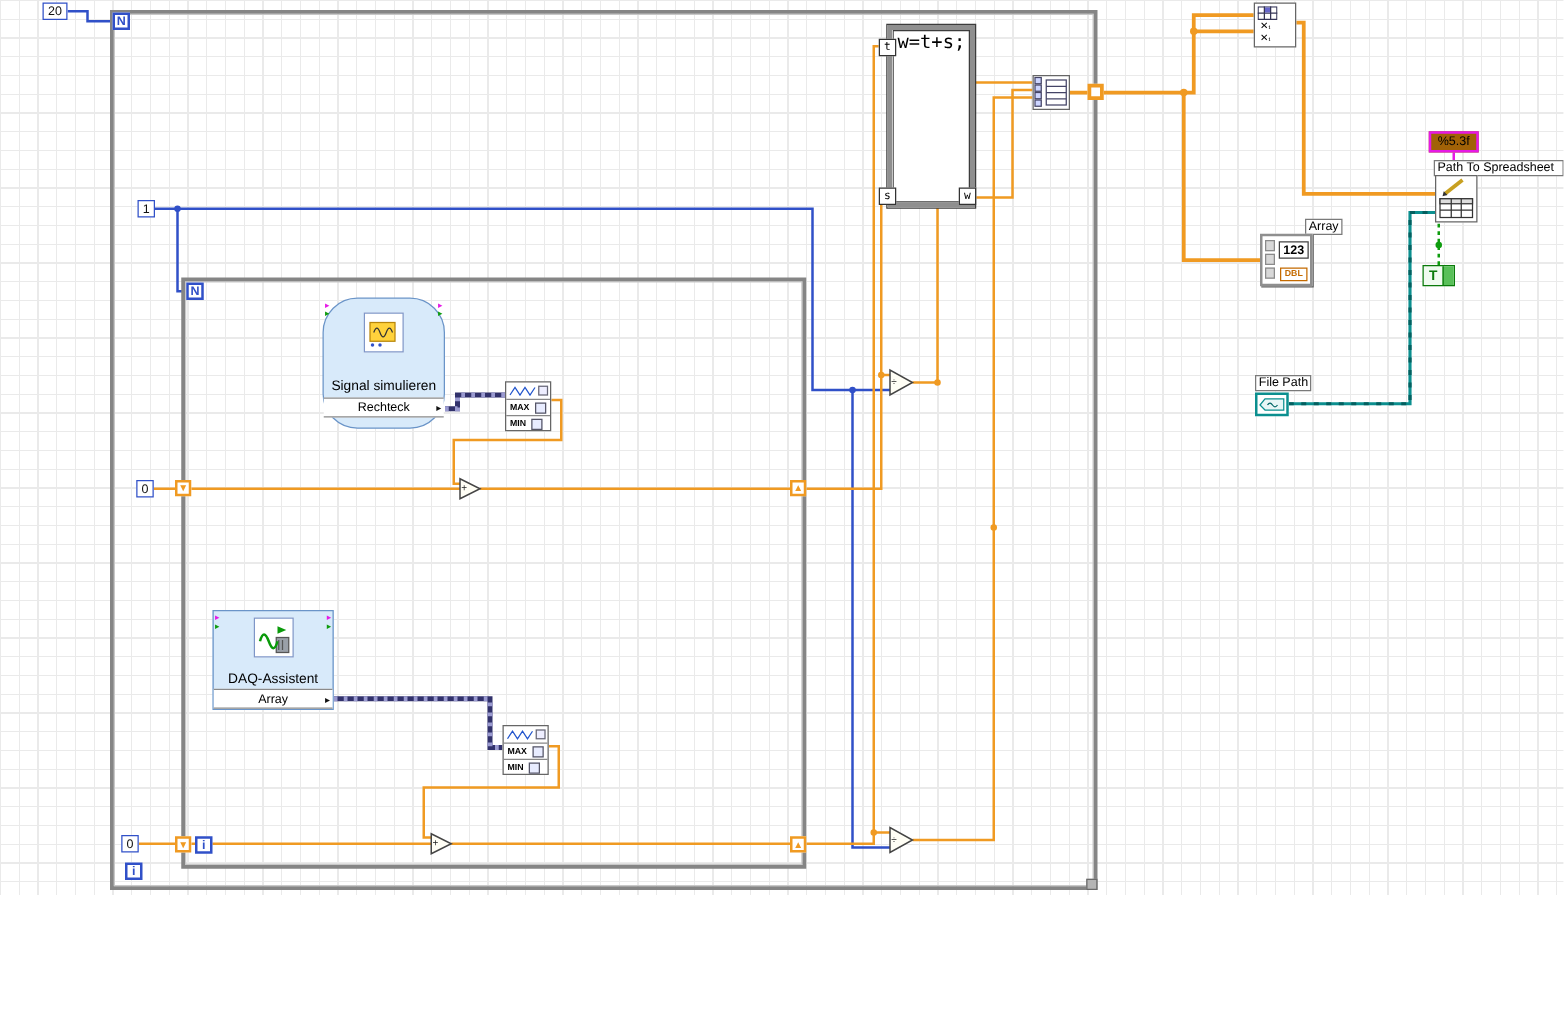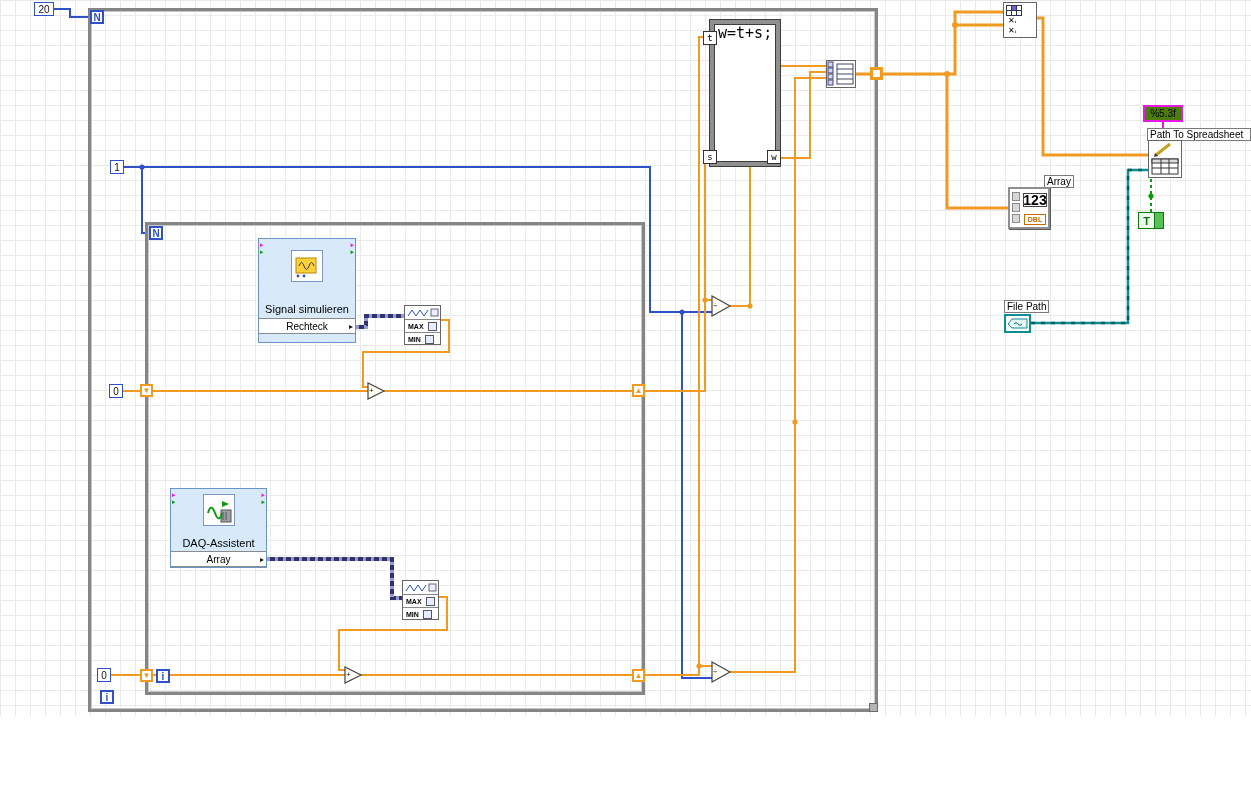--- a/index.html
+++ b/index.html
@@ -28,23 +28,23 @@
           display:flex;align-items:center;padding-left:3px;box-sizing:border-box;}
   .mini-ic{width:7px;height:7px;border:1px solid #556;background:#e8ecff;margin-left:4px;}
   .formula{background:#fff;border:4px solid #8f8f8f;box-shadow:0 0 0 1px #3c3c3c, inset 0 0 0 1px #3c3c3c;}
   .fexpr{font-family:"DejaVu Sans Mono",monospace;font-size:15px;}
   .fterm{border:1px solid #333;background:#fff;font-family:"DejaVu Sans Mono",monospace;font-size:9px;}
   .lbl{background:#fff;border:1px solid #7a7a7a;font-size:10px;padding:0 2px;white-space:nowrap;
        overflow:hidden;display:flex;align-items:center;}
   .nodebox{background:#fff;border:1px solid #666;}
   .arrind{background:#fff;border:2px solid #8f8f8f;box-shadow:1px 1px 0 #5a5a5a;}
   .cell{background:#d8d8d8;border:1px solid #8a8a8a;}
-  .digits{border:1px solid #444;font-size:14px;font-weight:bold;}
+  .digits{border:1px solid #444;font-size:10px;font-weight:bold;}
   .dbl{border:1px solid #c46a00;color:#c46a00;font-size:7px;font-weight:bold;}
-  .fmt{border:2px solid var(--pink);background:#4d7c0f;font-size:10px;}
+  .fmt{border:2px solid var(--pink);background:#a16207;font-size:10px;}
   .pathctl{border:2px solid var(--teal);background:#fff;}
   .boolT{border:1px solid #0a7a0a;background:#effbef;display:flex;}
   .boolT .tv{flex:1;display:flex;align-items:center;justify-content:center;
              font-size:11px;font-weight:bold;color:#0a7a0a;}
   .boolT .sl{width:8px;background:#59c059;border-left:1px solid #0a7a0a;}
   .tri-glyph{font-size:8px;line-height:9px;color:#222;}
   .idxrow{font-size:8px;line-height:10px;font-family:"DejaVu Serif",serif;}
 </style>
 </head>
 <body>
@@ -137,21 +137,21 @@
   <div class="abs const c" style="left:110px;top:160px;width:14px;height:14px;">1</div>
   <div class="abs term c" style="left:149px;top:226px;width:14px;height:14px;">N</div>
   <div class="abs term c" style="left:156px;top:669px;width:14px;height:14px;">i</div>
   <div class="abs const c" style="left:109px;top:384px;width:14px;height:14px;">0</div>
   <div class="abs const c" style="left:97px;top:668px;width:14px;height:14px;">0</div>
   <div class="abs sr c" style="left:140px;top:384px;width:13px;height:13px;">▼</div>
   <div class="abs sr c" style="left:140px;top:669px;width:13px;height:13px;">▼</div>
   <div class="abs sr c" style="left:632px;top:384px;width:13px;height:13px;">▲</div>
   <div class="abs sr c" style="left:632px;top:669px;width:13px;height:13px;">▲</div>
 
-  <div class="abs exvi" style="left:258px;top:238px;width:98px;height:105px;">
+  <div class="abs exvi" style="left:258px;top:238px;width:98px;height:105px;border-radius:28px;">
     <div class="abs icon-tile" style="left:32px;top:11px;width:32px;height:32px;">
       <svg width="30" height="30">
         <rect x="4" y="7" width="20" height="15" fill="#ffd23c" stroke="#b8860b"></rect>
         <path d="M7,15 q2.5,-7 5,0 t5,0 t5,0" fill="none" stroke="#333" stroke-width="1"></path>
         <circle cx="6" cy="25" r="1.4" fill="#3050C8"></circle>
           <circle cx="12" cy="25" r="1.4" fill="#3050C8"></circle>
       </svg>
     </div>
     <div class="abs vi-title" style="left:0;top:64px;width:96px;">Signal simulieren</div>
     <div class="abs out-row c" style="left:0;top:79px;width:96px;height:16px;">

